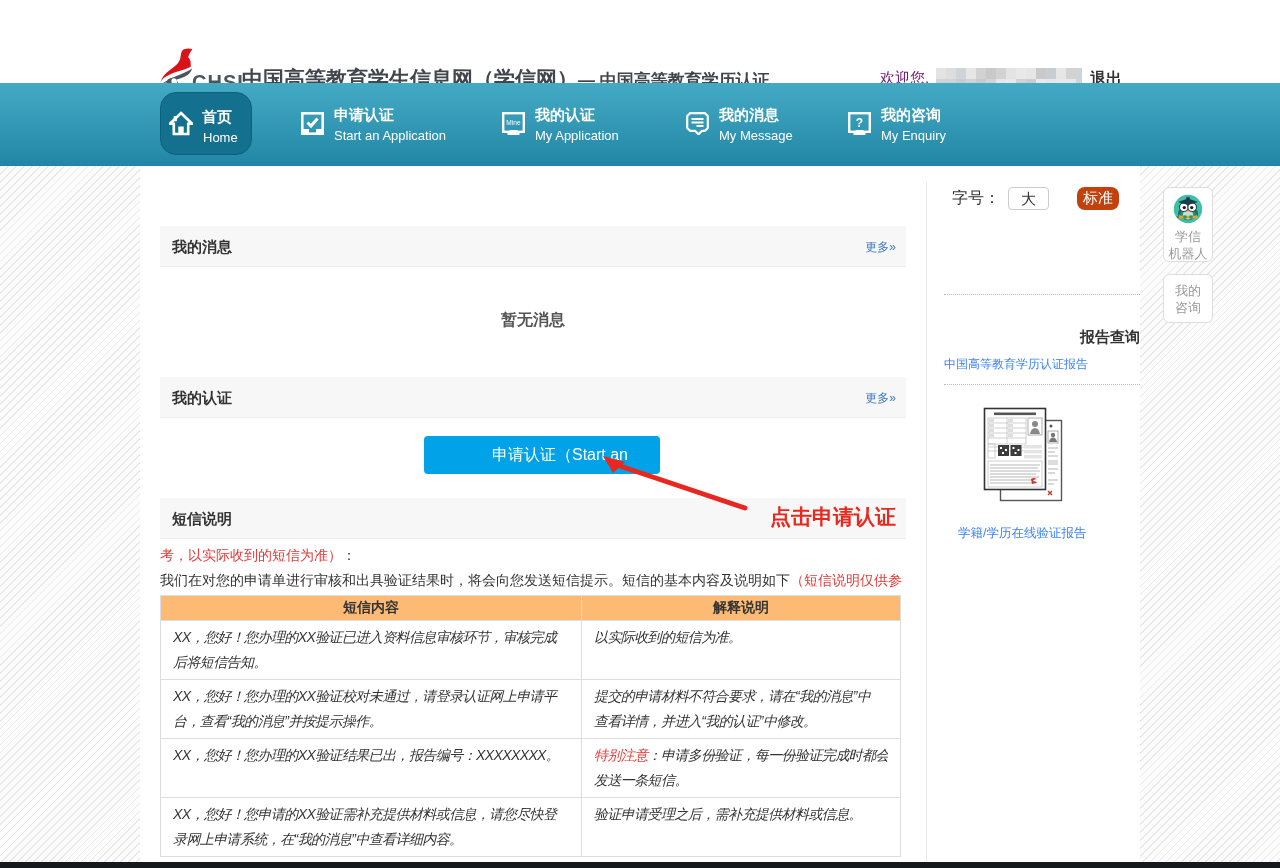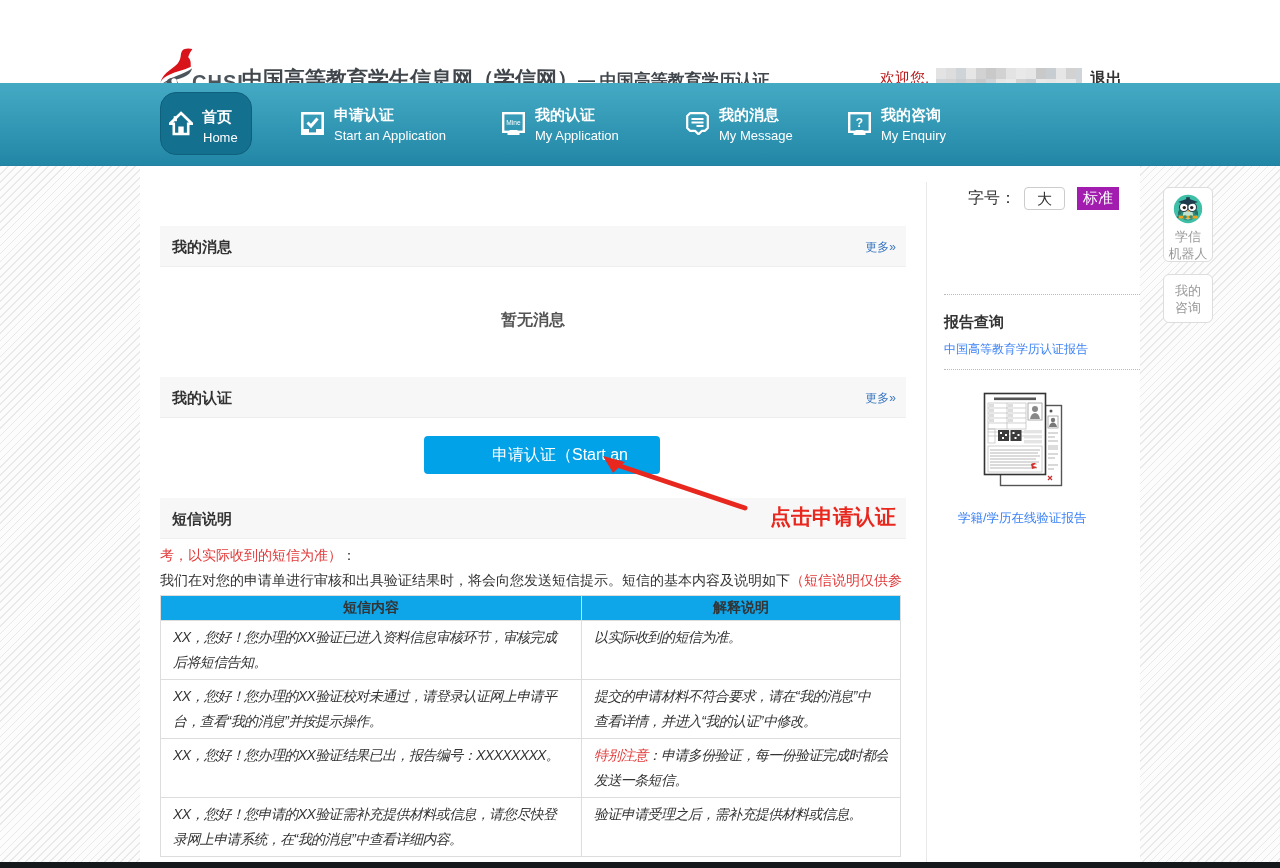--- a/index.html
+++ b/index.html
@@ -10,53 +10,53 @@
   background:
     repeating-linear-gradient(135deg, #e9e9e9 0, #e9e9e9 1.2px, transparent 1.2px, transparent 5.6px),
     #fcfcfc;
 }
 
 .header { position:absolute; left:0; top:0; width:1280px; height:83px; background:#fff;margin-top:32px; }
 .logo { position:absolute; left:159px; top:16px; }
 .chsi-txt { position:absolute; left:192px; top:39px; font-size:20px; font-weight:bold; color:#4d555c; letter-spacing:1px; }
 .site-title { position:absolute; left:242px; top:33px; font-size:21px; font-weight:bold; color:#40464c;text-align:right; }
 .site-sub { font-size:17px; font-weight:bold; color:#40464c; }
-.welcome { position:absolute; left:880px; top:37px; font-size:15px; color:#b91c1c; }
+.welcome { position:absolute; left:880px; top:37px; font-size:15px; color:#701a75; }
 .blurname { position:absolute; left:936px; top:36px; width:146px; height:22px; }
 .logout { position:absolute; left:1090px; top:37px; font-size:16px; font-weight:bold; color:#333; }
 
 .nav { position:absolute; left:0; top:83px; width:1280px; height:83px;
   background:linear-gradient(#44aac4,#2287a6); border-bottom:1px solid #26819f; }
 .nav-item { position:absolute; top:9px; height:64px; color:#fff; }
 .nav-item .ic { position:absolute; left:0; top:20px; }
 .nav-item .cn { position:absolute; left:33px; top:14px; font-size:15px; font-weight:bold; white-space:nowrap; }
 .nav-item .en { position:absolute; left:33px; top:36px; font-size:13px; white-space:nowrap; }
 .nav-home { left:160px; top:9px; width:92px; height:63px; background:#14708f; border:1px solid #0f607c; border-radius:16px; }
 .nav-home .ic { left:8px; top:18px; }
 .nav-home .cn { left:41px; top:15px; }
 .nav-home .en { left:42px; top:37px; }
 
 .content { position:absolute; left:140px; top:166px; width:1000px; height:702px; background:#fff; }
 .fontsize { position:absolute; right:21px; top:21px; font-size:16px; color:#333; }
 .btn-da { display:inline-block; width:41px; height:23px; line-height:21px; text-align:center;
   border:1px solid #ccc; border-radius:4px; background:#fff; font-size:15px; color:#333; vertical-align:middle; margin-left:8px;}
 .btn-std { display:inline-block; width:42px; height:23px; line-height:22px; text-align:center;
-  border-radius:0; background:#a21caf; font-size:15px; color:#fff; vertical-align:middle; margin-left:12px;}
+  border-radius:8px; background:#c2410c; font-size:15px; color:#fff; vertical-align:middle; margin-left:28px;}
 .main { position:absolute; left:20px; top:0; width:746px; }
 .sec-head { position:relative; height:41px; background:#f7f7f7; border-bottom:1px solid #eee; }
 .sec-head .t { position:absolute; left:12px; top:12px; font-size:15px; font-weight:bold; color:#333; }
 .sec-head .more { position:absolute; right:10px; top:13px; font-size:12px; color:#3a77c0; }
 .nomsg { text-align:center; font-size:16px; font-weight:bold; color:#555; padding-top:43px; }
 .applybtn { position:absolute; left:264px; top:270px; width:236px; height:38px; background:#02a2e9;
   border-radius:4px; color:#fff; font-size:16px; text-align:center; line-height:38px;padding-left:36px; }
 .para { font-size:14px; color:#333; line-height:25px; }
 .red { color:#e23a3a; }
 table.sms { border-collapse:collapse; width:741px; font-size:14px; color:#333; table-layout:fixed; }
 table.sms th, table.sms td { border:1px solid #ddd; }
-table.sms th { background:#0ea5e9; height:25px; font-size:14px; font-weight:bold; text-align:center; }
+table.sms th { background:#fdba74; height:25px; font-size:14px; font-weight:bold; text-align:center; }
 table.sms td { padding:4px 12px; line-height:25px; vertical-align:top; letter-spacing:-0.6px;font-style:italic; }
 .nw { white-space:nowrap; overflow:hidden; }
 
 .sidebar { position:absolute; left:804px; top:0; width:196px; }
 .dotline { border-top:1px dotted #bbb; height:0; }
 .sb-title { font-size:15px; font-weight:bold; color:#333; }
 .sb-link { font-size:12px; color:#3b82f6; }
 
 .float-box { position:absolute; background:#fff; border:1px solid #ddd; border-radius:6px; width:50px; text-align:center; color:#999; font-size:13px; line-height:17px; }
 .fb1 { left:1163px; top:187px; height:75px; }
@@ -225,21 +225,21 @@
     </tbody>
       </table>
   </div>
   <svg style="position:absolute;left:455px;top:290px;" width="260" height="70" viewBox="0 0 260 70">
     <path d="M8 0 L30 6 L18 17 Z" fill="#e8281e"></path>
     <path d="M22 9 L150 52" stroke="#e8281e" stroke-width="5" stroke-linecap="round"></path>
   </svg>
   <div style="position:absolute;left:630px;top:337px;font-size:21px;font-weight:bold;color:#e8281e;">点击申请认证</div>
   <div class="sidebar">
     <div class="dotline" style="margin-top:128px;"></div>
-    <div class="sb-title" style="margin-top:18px;">报告查询</div>
+    <div class="sb-title" style="margin-top:33px;text-align:right;">报告查询</div>
     <div class="sb-link" style="margin-top:9px;">中国高等教育学历认证报告</div>
     <div class="dotline" style="margin-top:11px;"></div>
     <div style="position:relative;height:118px;margin-top:0px;">
       <svg width="196" height="118" viewBox="0 0 196 118">
         <rect x="56.5" y="35.5" width="61" height="80" fill="#fff" stroke="#555" stroke-width="1.4"></rect>
         <circle cx="107" cy="41" r="1.5" fill="#555"></circle>
         <rect x="104" y="46" width="10" height="12" fill="none" stroke="#999" stroke-width="0.8"></rect>
         <circle cx="109" cy="50" r="2.2" fill="#777"></circle>
         <path d="M105 57 C105.5 54 107 52.5 109 52.5 C111 52.5 112.5 54 113 57 Z" fill="#777"></path>
         <path d="M104 63 L114 63 M104 67 L111 67 M104 71 L114 71" stroke="#aaa" stroke-width="0.9"></path>

